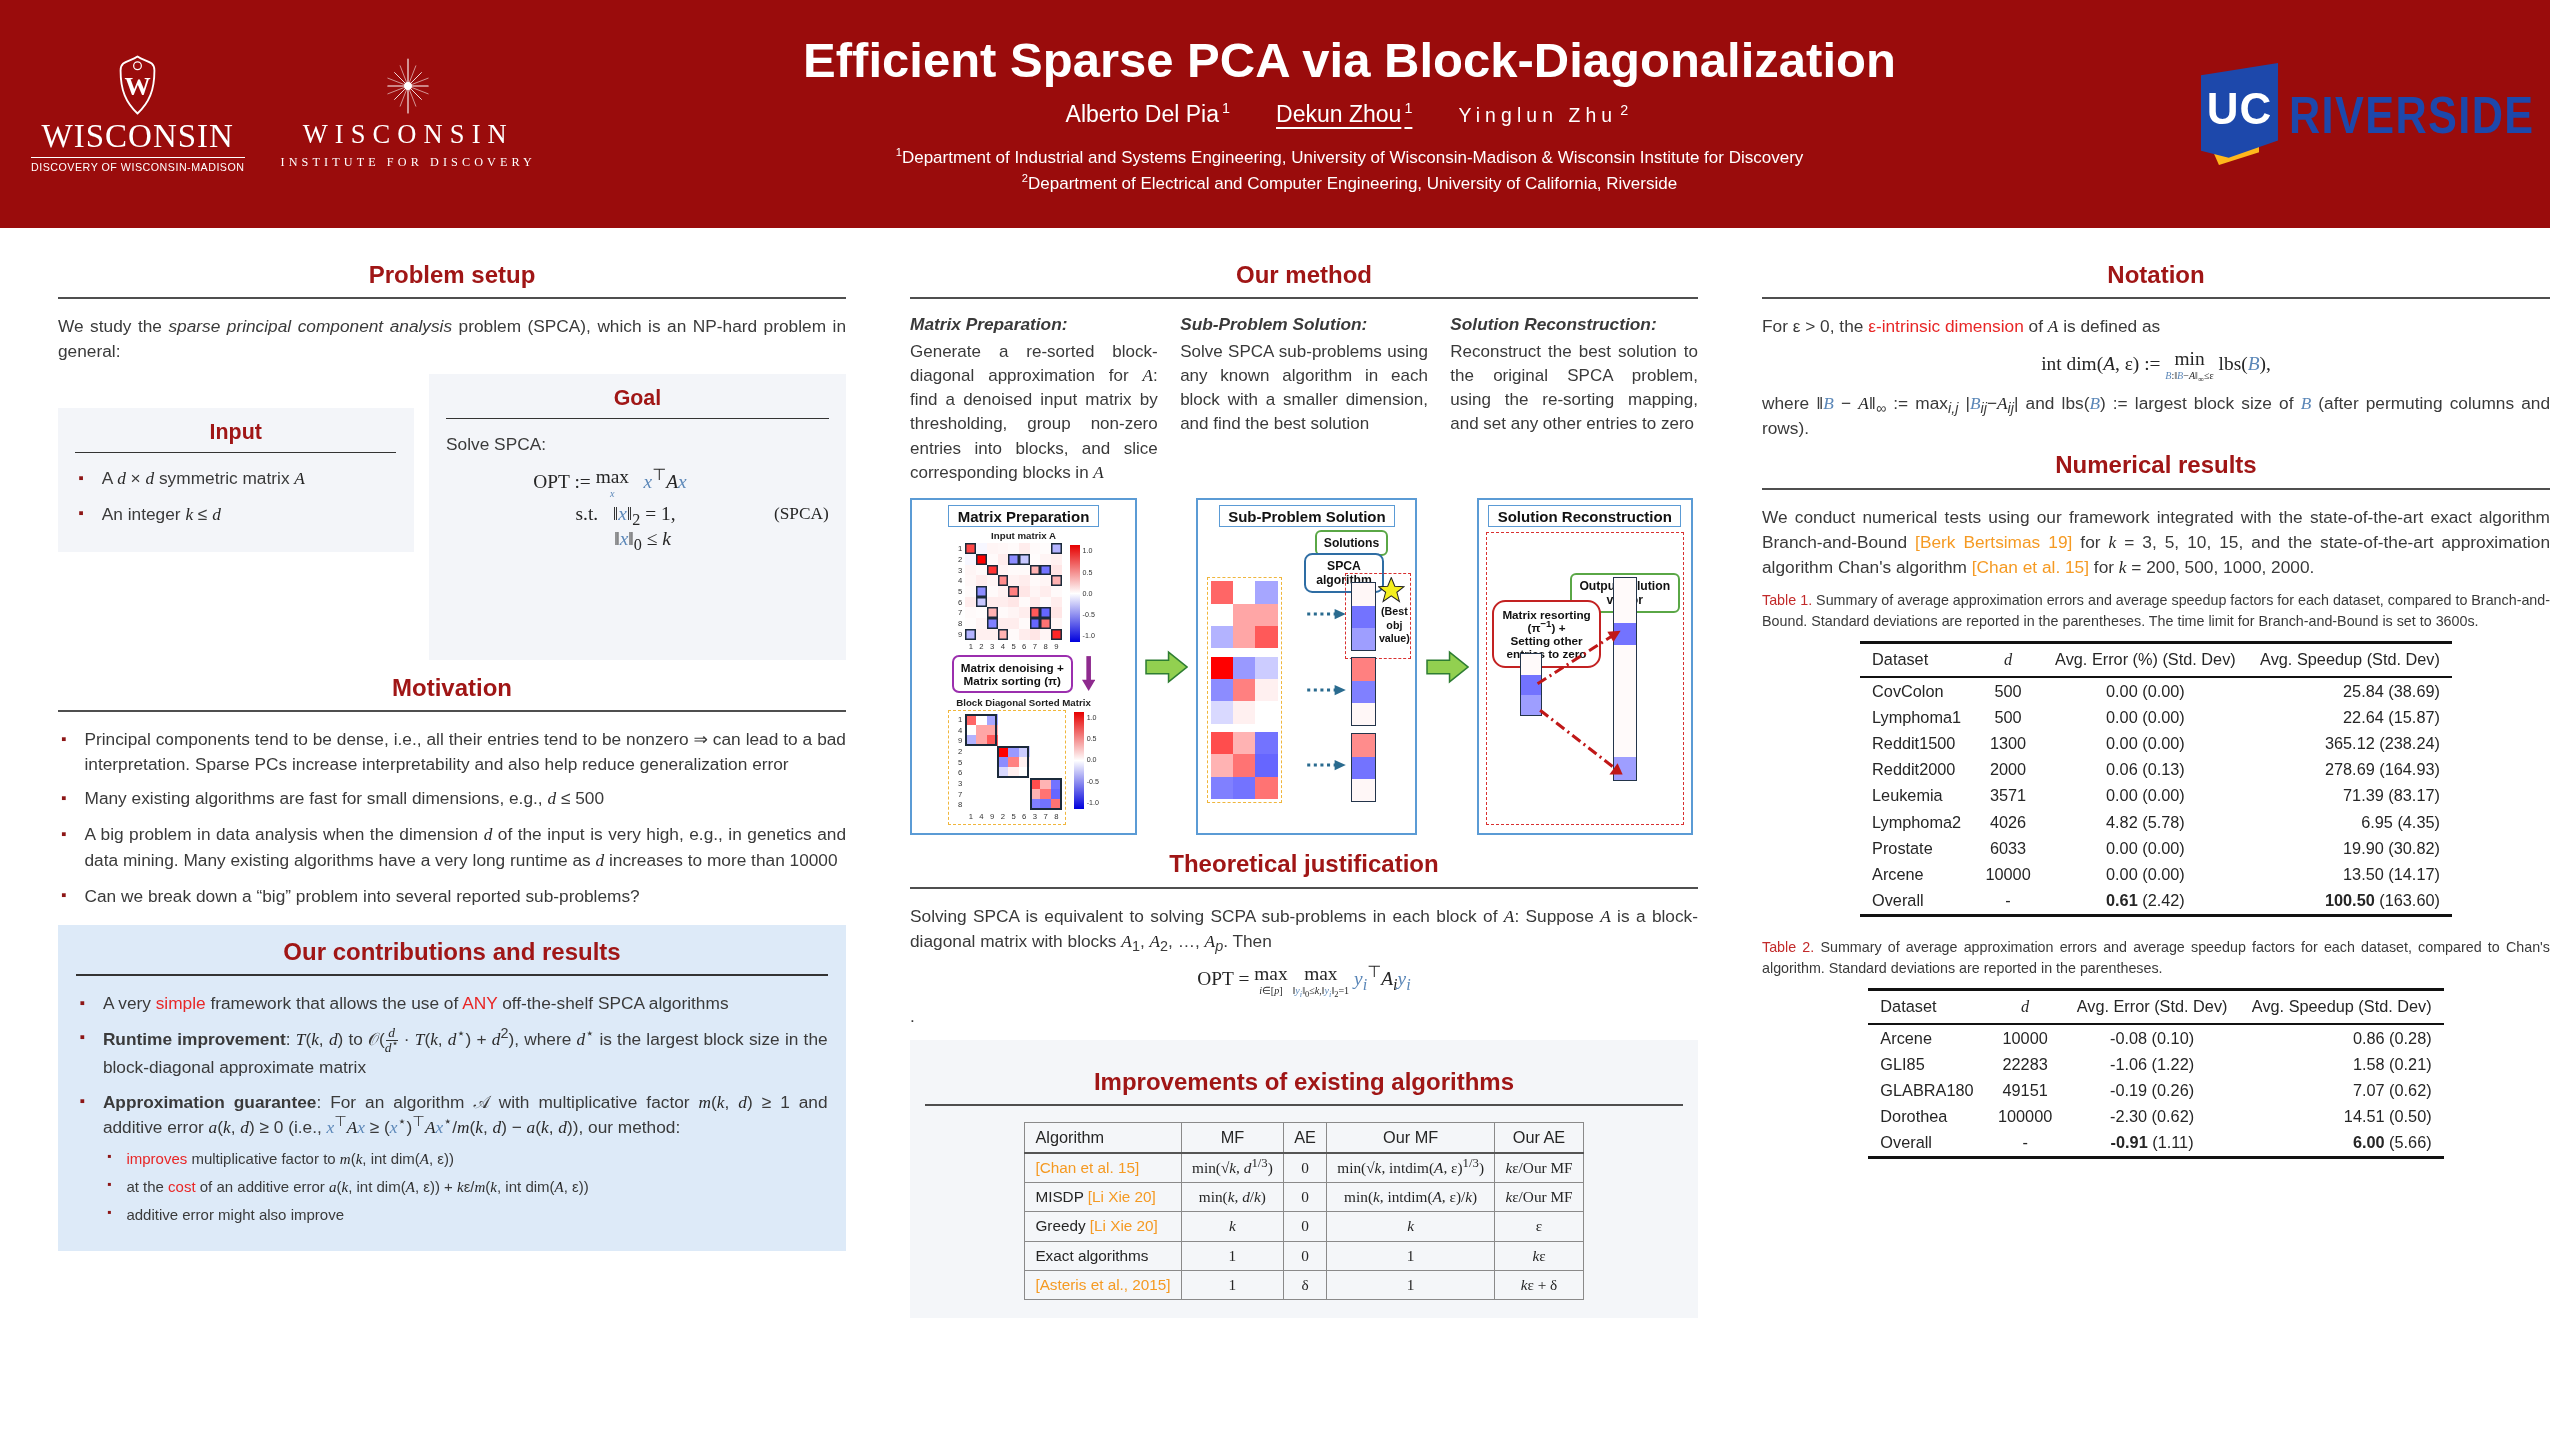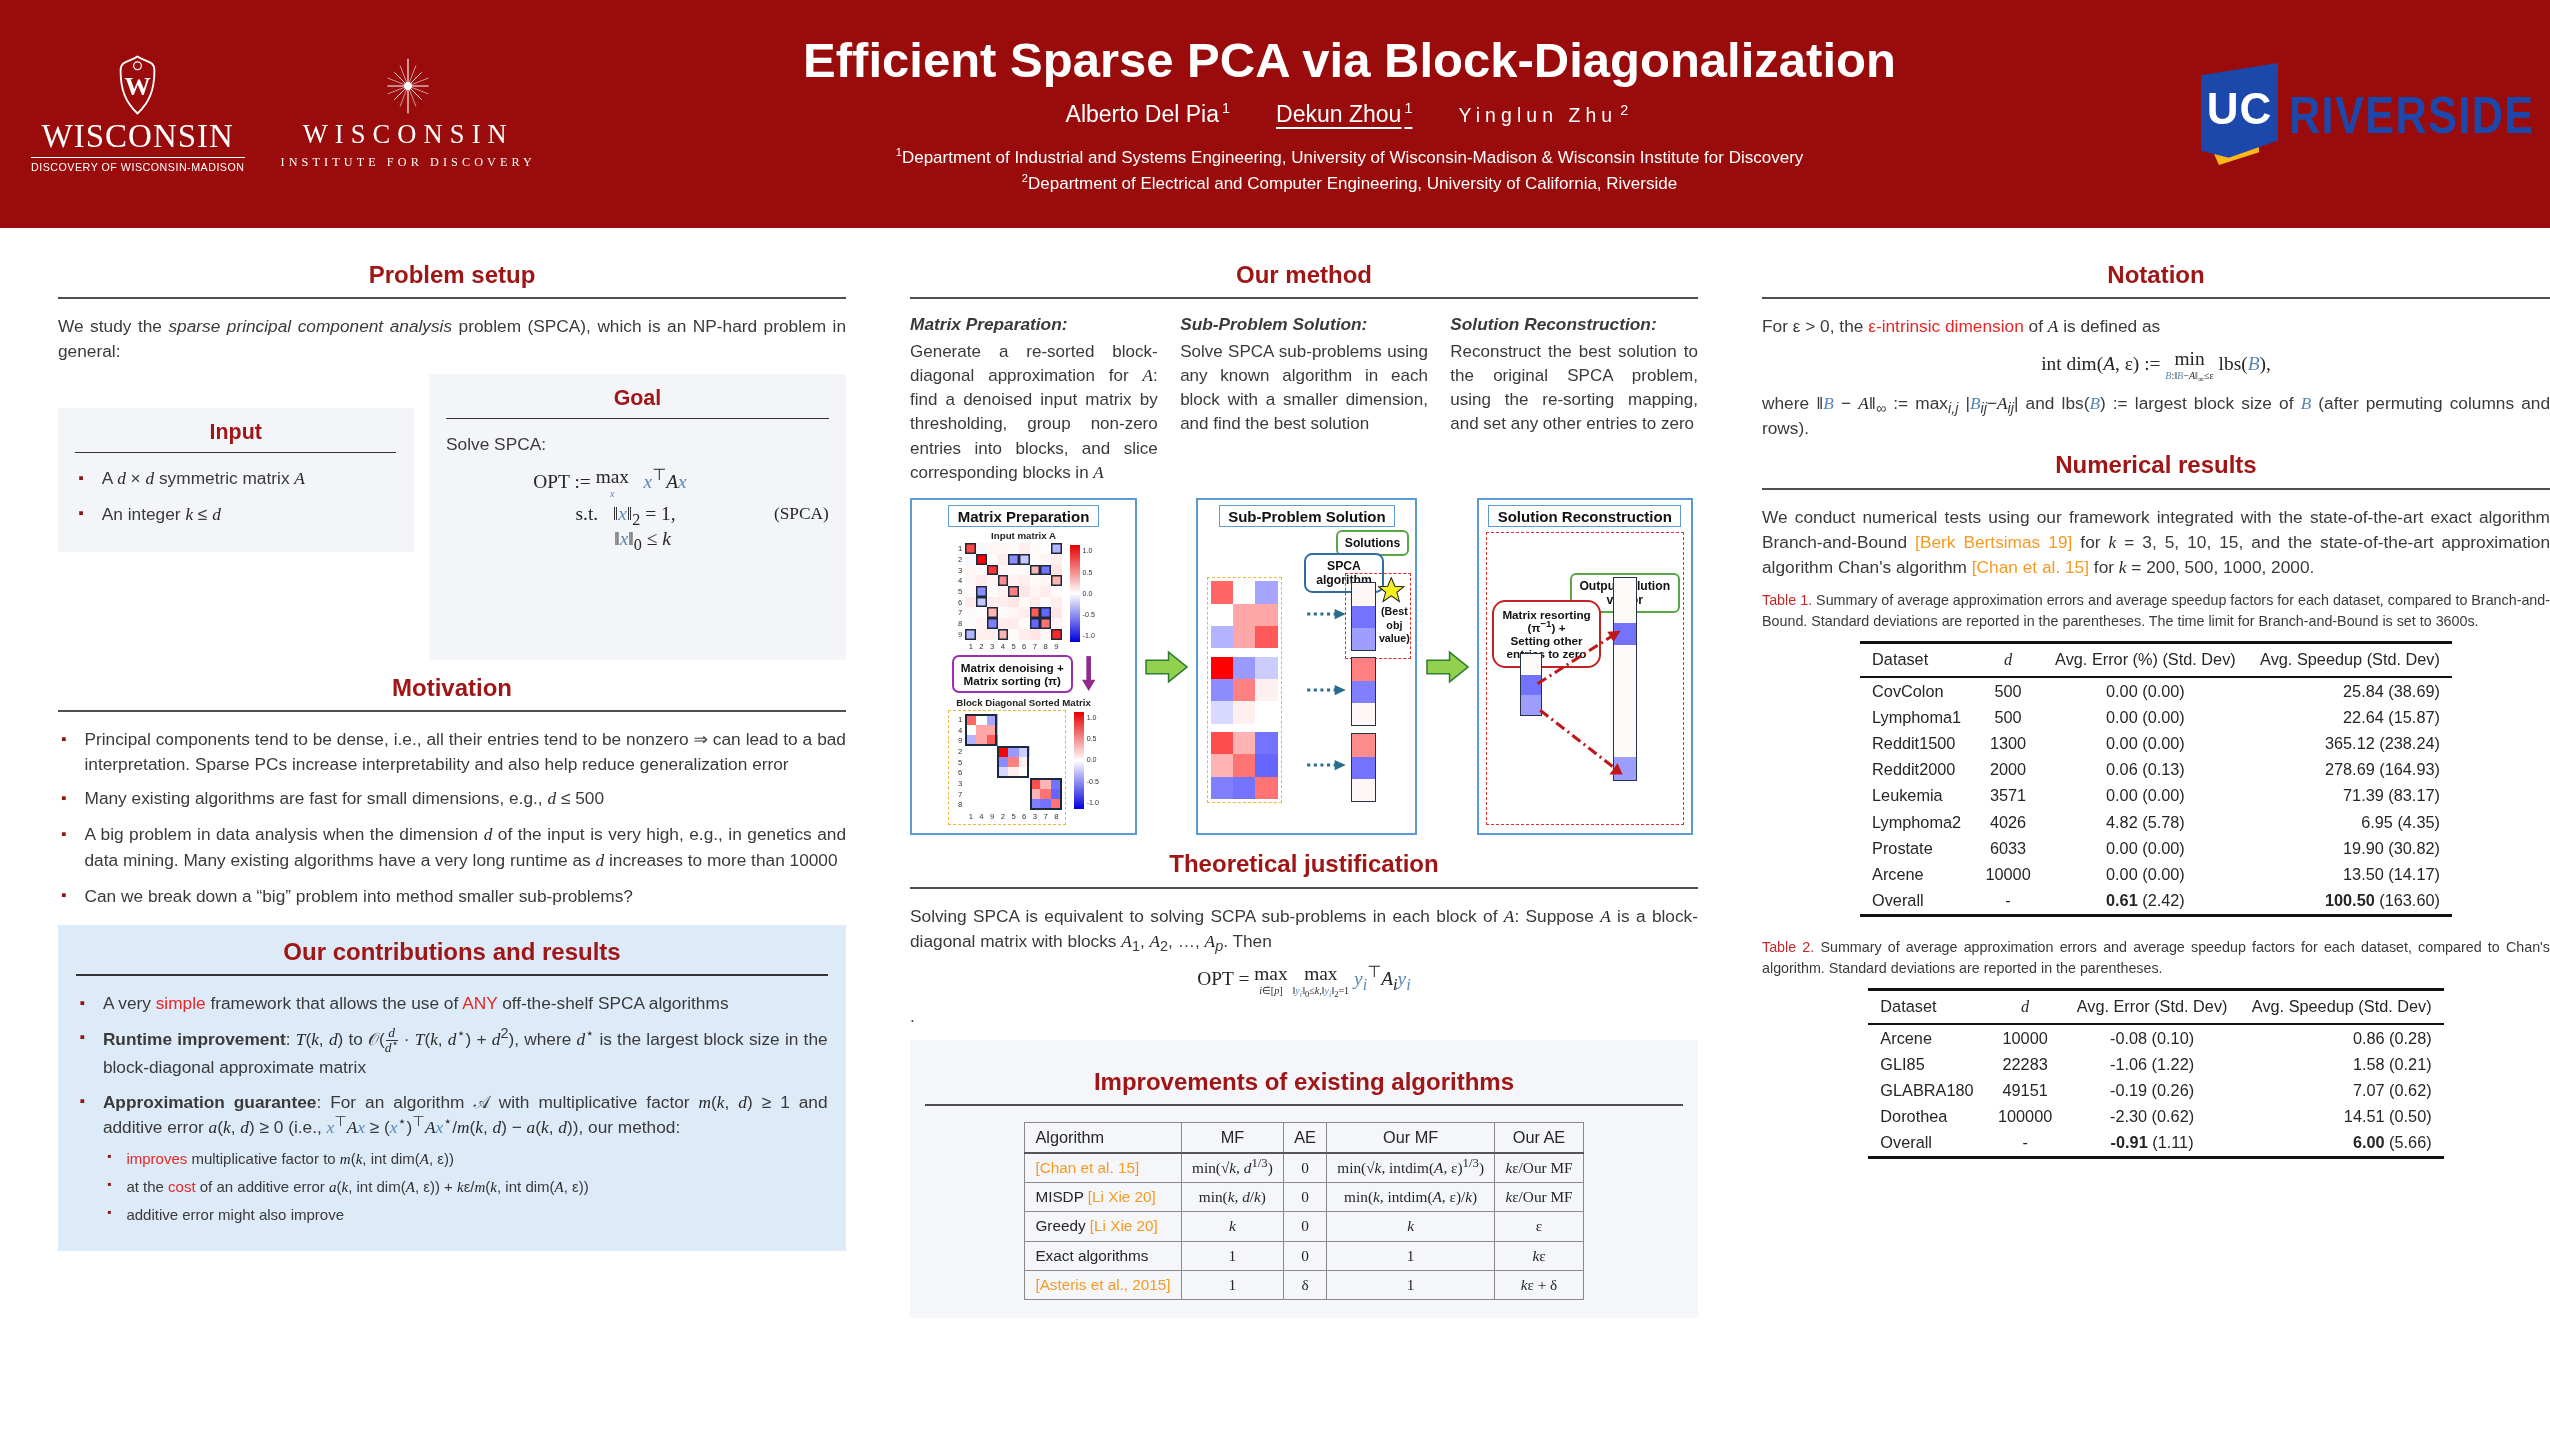--- a/index.html
+++ b/index.html
@@ -100,21 +100,21 @@
     text-align:center;padding:4.1px 7.1px;color:#111;}
   .ydash{border:1.5px dashed #f0b63c;padding:3.1px;width:fit-content;}
 
   .gbox{border:2px solid #5aa746;border-radius:6.1px;background:#fff;font-weight:700;font-size:12.2px;
     color:#111;text-align:center;padding:4.1px 7.1px;}
   .bbox{border:2px solid #2e6da4;border-radius:8.2px;background:#fff;font-weight:700;font-size:12.2px;
     color:#111;text-align:center;padding:4.1px 6.1px;}
   .rbox{border:2.6px solid #c32222;border-radius:13.3px;background:#fff;font-weight:700;font-size:11.7px;
     color:#111;text-align:center;padding:6.1px 5.1px;}
 
-  .fp2 .solutions{position:absolute;top:30px;right:6px;}
+  .fp2 .solutions{position:absolute;top:30px;right:27px;}
   .fp2 .spca{position:absolute;top:53px;left:106px;width:63px;}
   .fp2 .blocks-col{position:absolute;left:8.2px;top:77px;display:flex;flex-direction:column;gap:8.2px;}
   .fp2 .dot-arrow{position:absolute;left:108px;}
   .fp2 .vec{position:absolute;left:153px;border:1.5px solid #23344a;width:fit-content;}
   .fp2 .best-box{position:absolute;left:147px;top:73px;width:66px;height:86px;border:1.5px dashed #d93030;box-sizing:border-box;}
   .fp2 .star{position:absolute;left:180px;top:77px;}
   .fp2 .best-label{position:absolute;left:178px;top:105px;font-size:10.7px;font-weight:700;color:#111;width:36px;text-align:center;line-height:1.25;}
 
   .fp3 .rdash{position:absolute;left:7.1px;right:7.1px;top:32px;bottom:8.2px;border:1.5px dashed #d93030;}
   .fp3 .outbox{position:absolute;top:44px;left:91px;width:110px;box-sizing:border-box;margin-top:29px;}
@@ -236,21 +236,21 @@
           </div>
         </div>
       </div>
 
       <h2 class="sec-title">Motivation</h2>
       <div class="sec-rule"></div>
       <ul class="bullets">
         <li>Principal components tend to be dense, i.e., all their entries tend to be nonzero ⇒ can lead to a bad interpretation. Sparse PCs increase interpretability and also help reduce generalization error</li>
         <li>Many existing algorithms are fast for small dimensions, e.g., <i class="mv">d</i> ≤ 500</li>
         <li>A big problem in data analysis when the dimension <i class="mv">d</i> of the input is very high, e.g., in genetics and data mining. Many existing algorithms have a very long runtime as <i class="mv">d</i> increases to more than 10000</li>
-        <li>Can we break down a “big” problem into method smaller sub-problems?</li>
+        <li>Can we break down a “big” problem into several reported sub-problems?</li>
       </ul>
 
       <div class="contrib-box">
         <h2 class="sec-title">Our contributions and results</h2>
         <div class="sec-rule"></div>
         <ul class="bullets">
           <li>A very <span class="red">simple</span> framework that allows the use of <span class="red">ANY</span> off-the-shelf SPCA algorithms</li>
           <li><b>Runtime improvement</b>: <i class="mv">T</i>(<i class="mv">k</i>, <i class="mv">d</i>) to 𝒪(<span class="frac">
                 <span><i class="mv">d</i></span>
                 <span><i class="mv">d</i><sup>⋆</sup></span>

